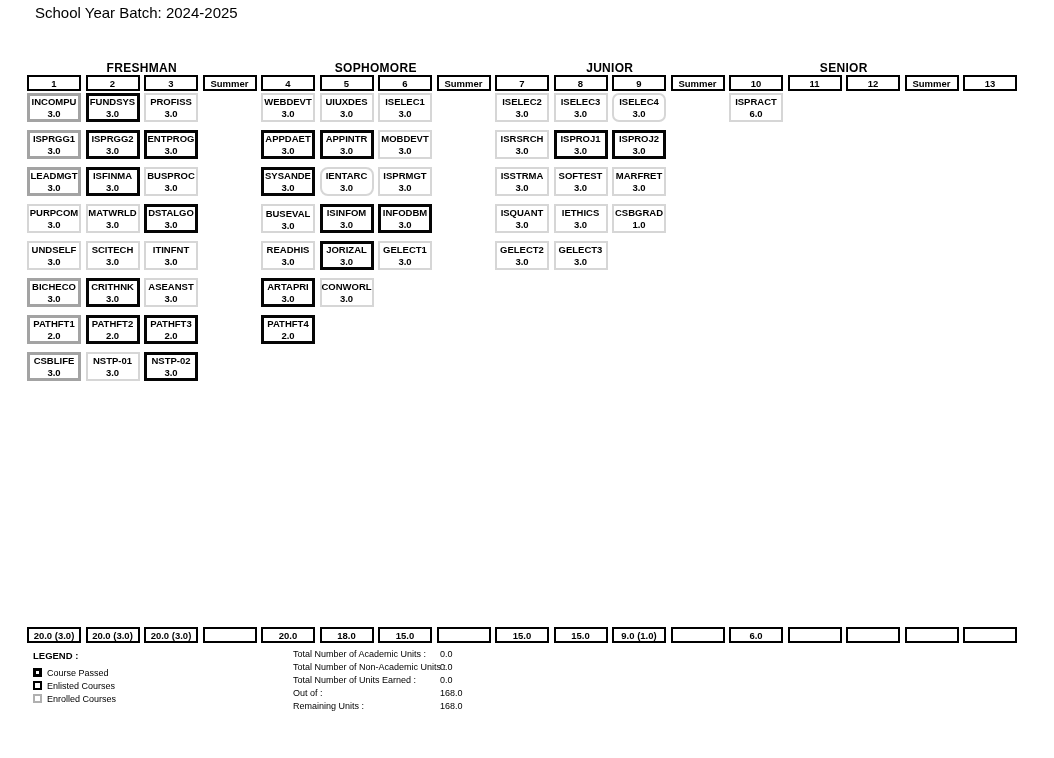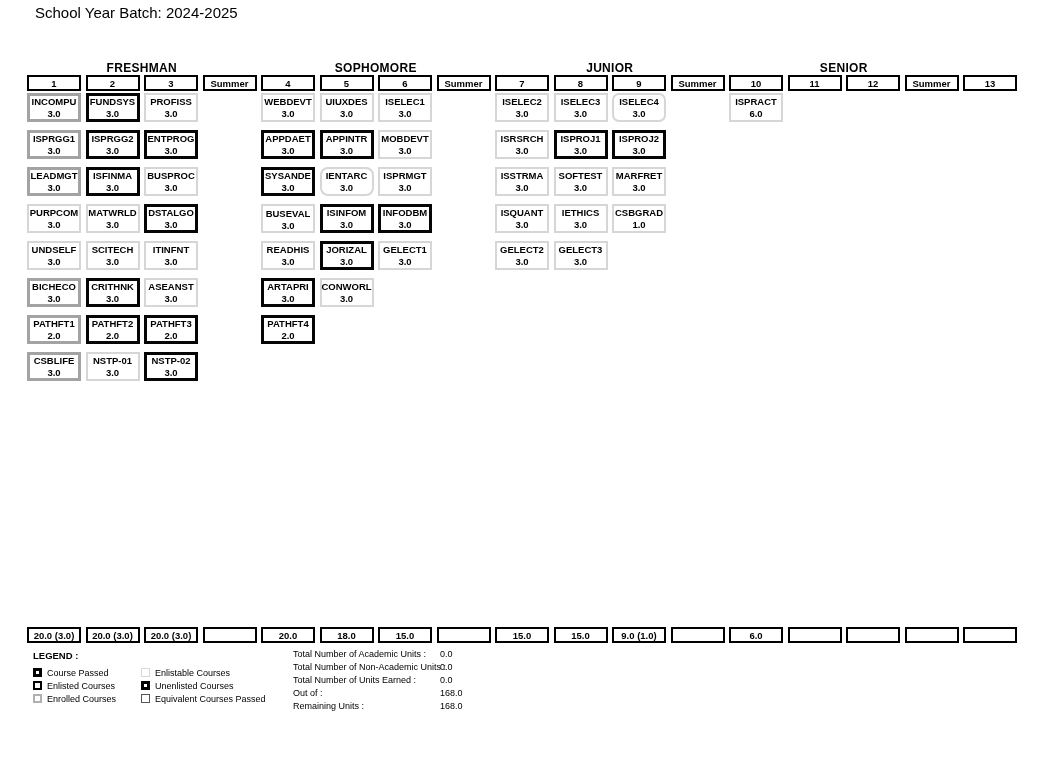--- a/index.html
+++ b/index.html
@@ -425,34 +425,20 @@
   </div>
         <div class="legend-item">
     <span class="swatch lg-enlisted"></span>
     <span>Enlisted Courses</span>
   </div>
         <div class="legend-item">
     <span class="swatch lg-enrolled"></span>
     <span>Enrolled Courses</span>
   </div>
       </div>
-    <div id="legend-col-right" class="legend-col">
-        <div class="legend-item">
-    <span class="swatch lg-enlistable"></span>
-    <span>Enlistable Courses</span>
-  </div>
-        <div class="legend-item">
-    <span class="swatch lg-unenlisted"></span>
-    <span>Unenlisted Courses</span>
-  </div>
-        <div class="legend-item">
-    <span class="swatch lg-equivalent"></span>
-    <span>Equivalent Courses Passed</span>
-  </div>
-      </div>
   </div>
 </div>
 
 <div id="stats" class="stats">
     <div class="stats-row">
     <span class="stats-label">Total Number of Academic Units :</span>
     <span class="stats-value">0.0</span>
   </div>
     <div class="stats-row">
     <span class="stats-label">Total Number of Non-Academic Units :</span>

